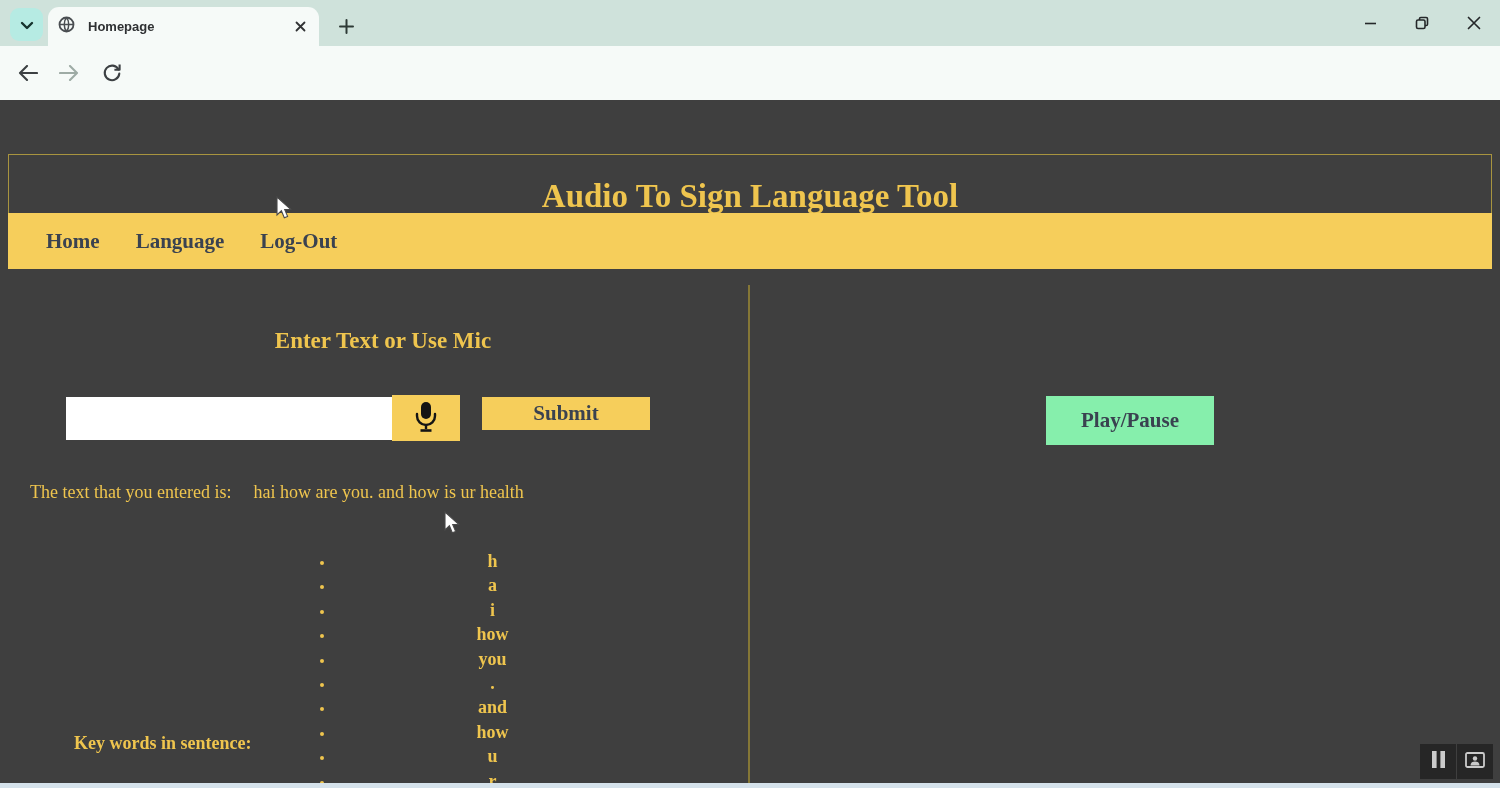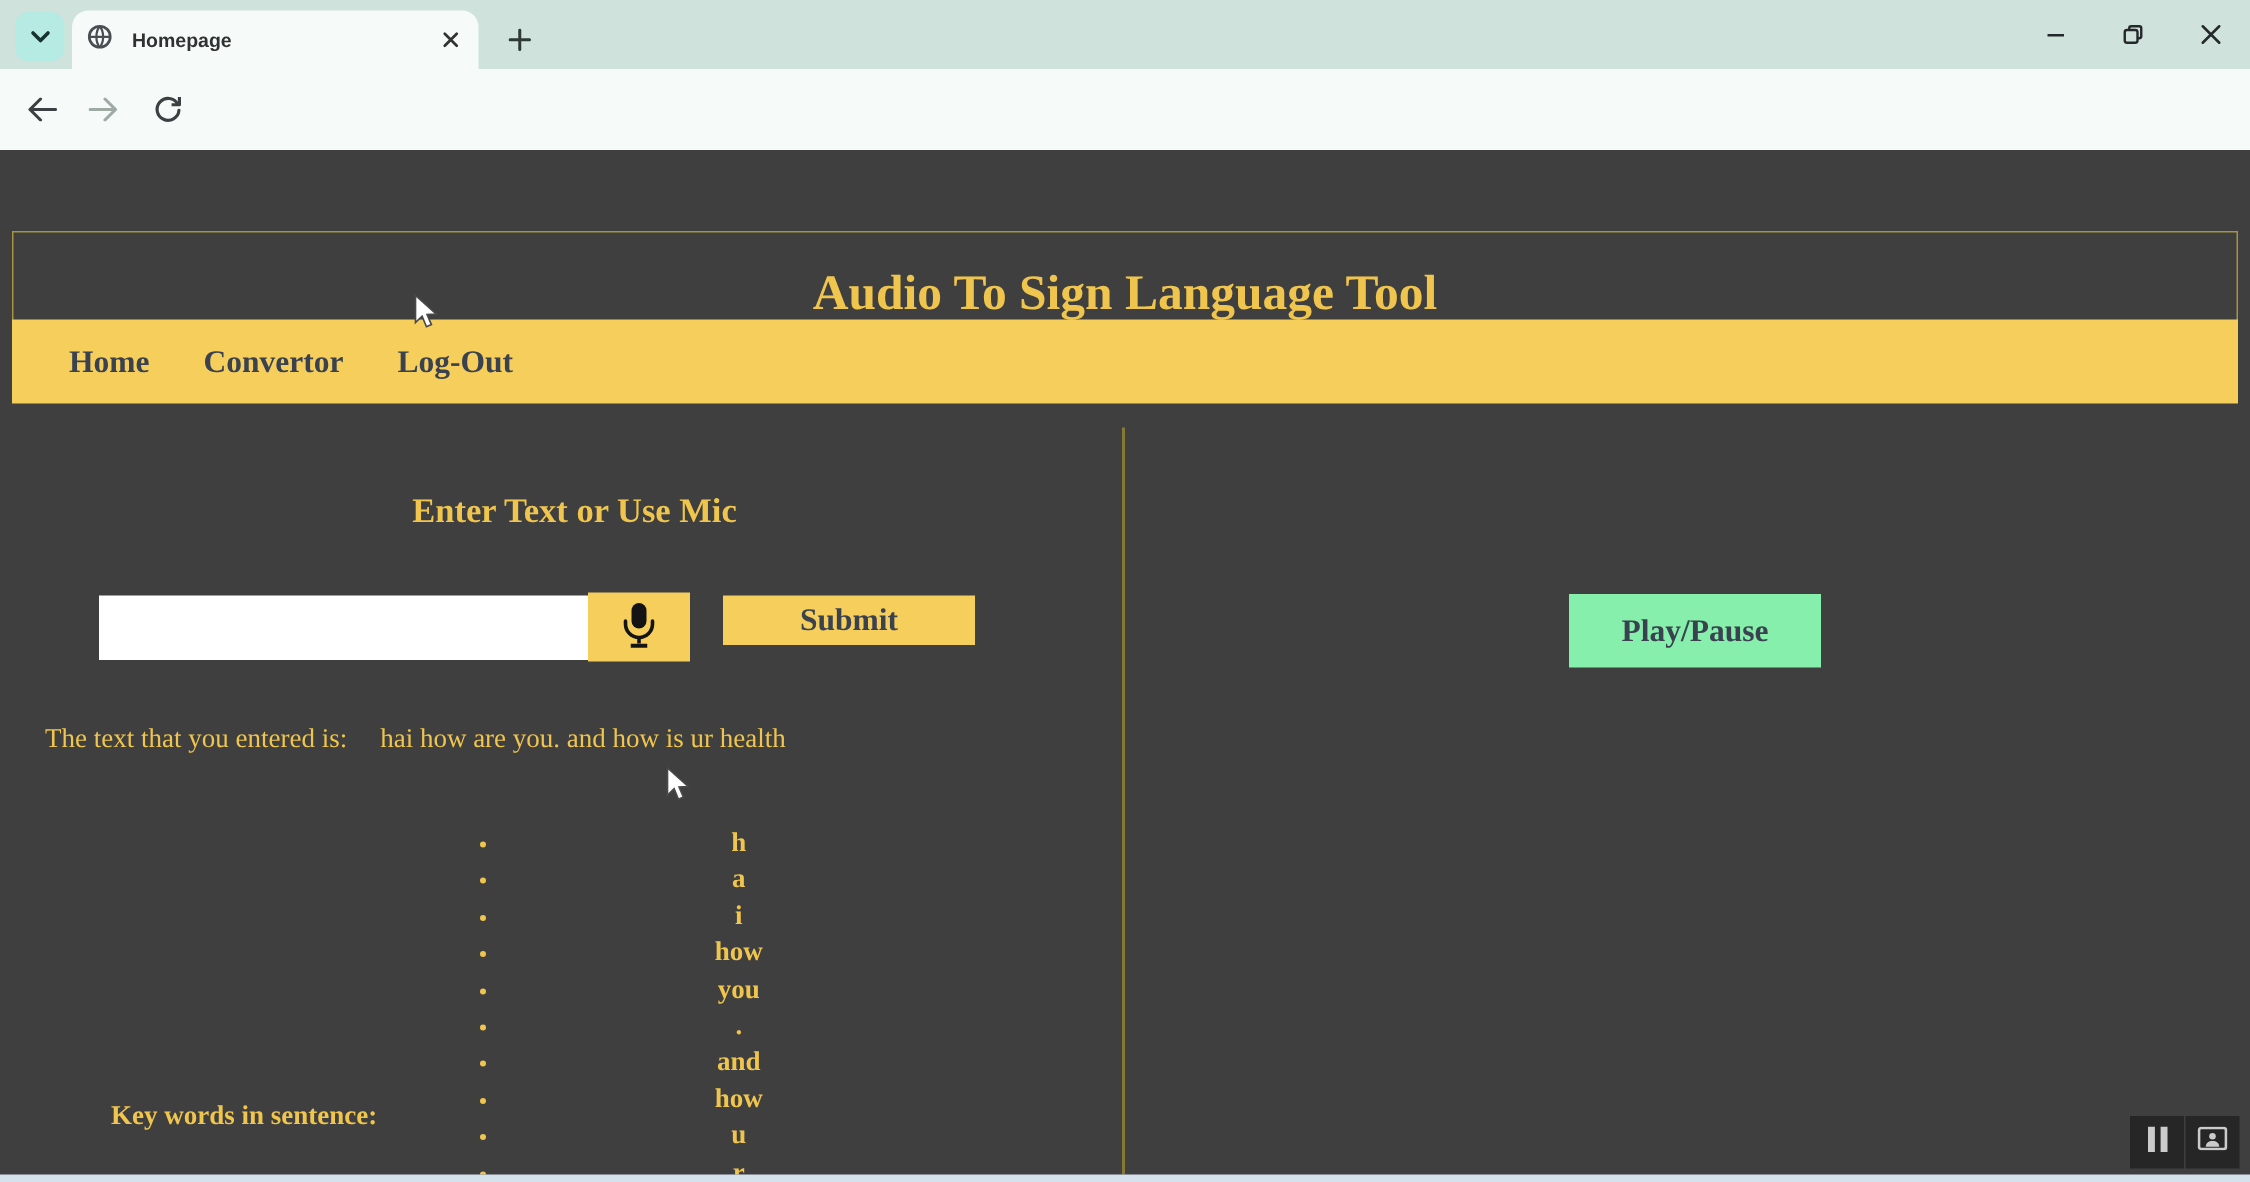--- a/index.html
+++ b/index.html
@@ -227,21 +227,21 @@
 </div>
 
 <div class="page">
 
   <div class="page-header">
     <h1 class="page-title">Audio To Sign Language Tool</h1>
   </div>
 
   <div class="navbar">
     <a class="nav-link">Home</a>
-    <a class="nav-link">Convertor</a>
+    <a class="nav-link">Language</a>
     <a class="nav-link">Log-Out</a>
   </div>
 
   <div class="vdivider"></div>
 
   <div class="col-heading left-heading serif">Enter Text or Use Mic</div>
 
   <input class="text-input" type="text" value="" style="">
 
   <button class="mic-btn">

